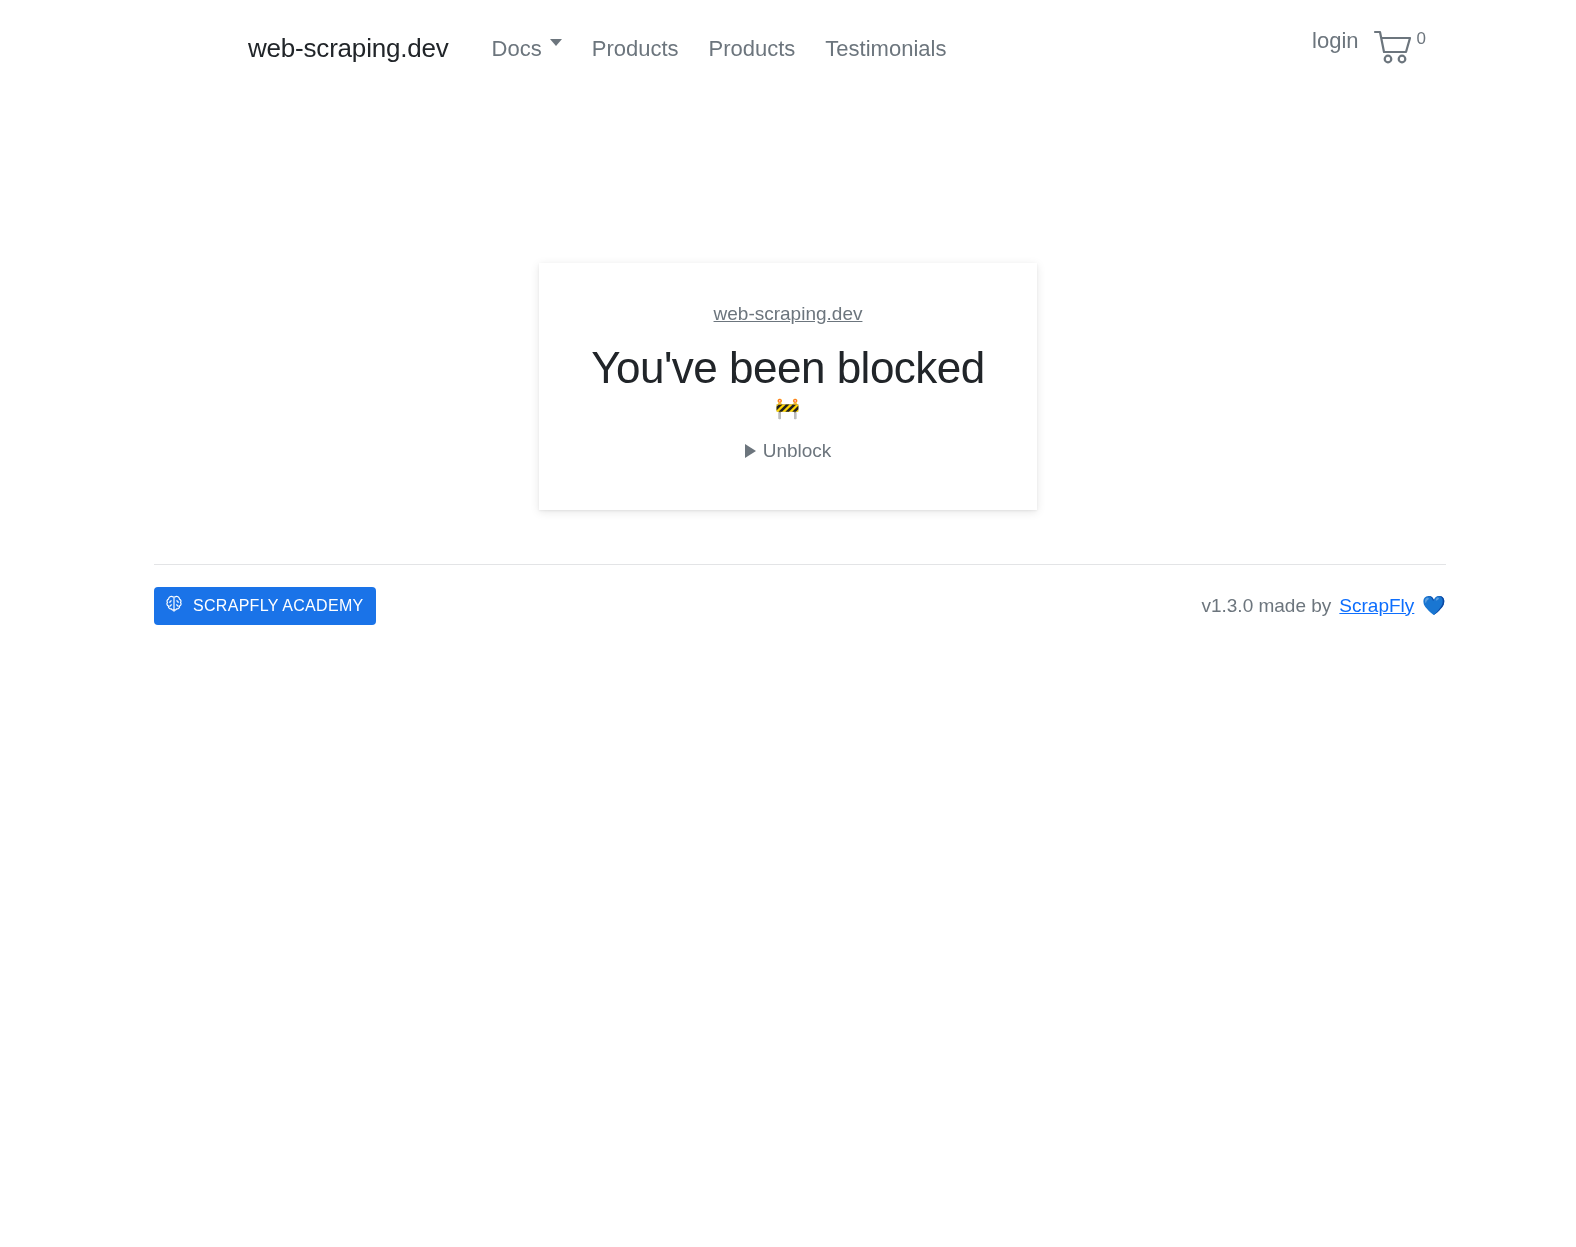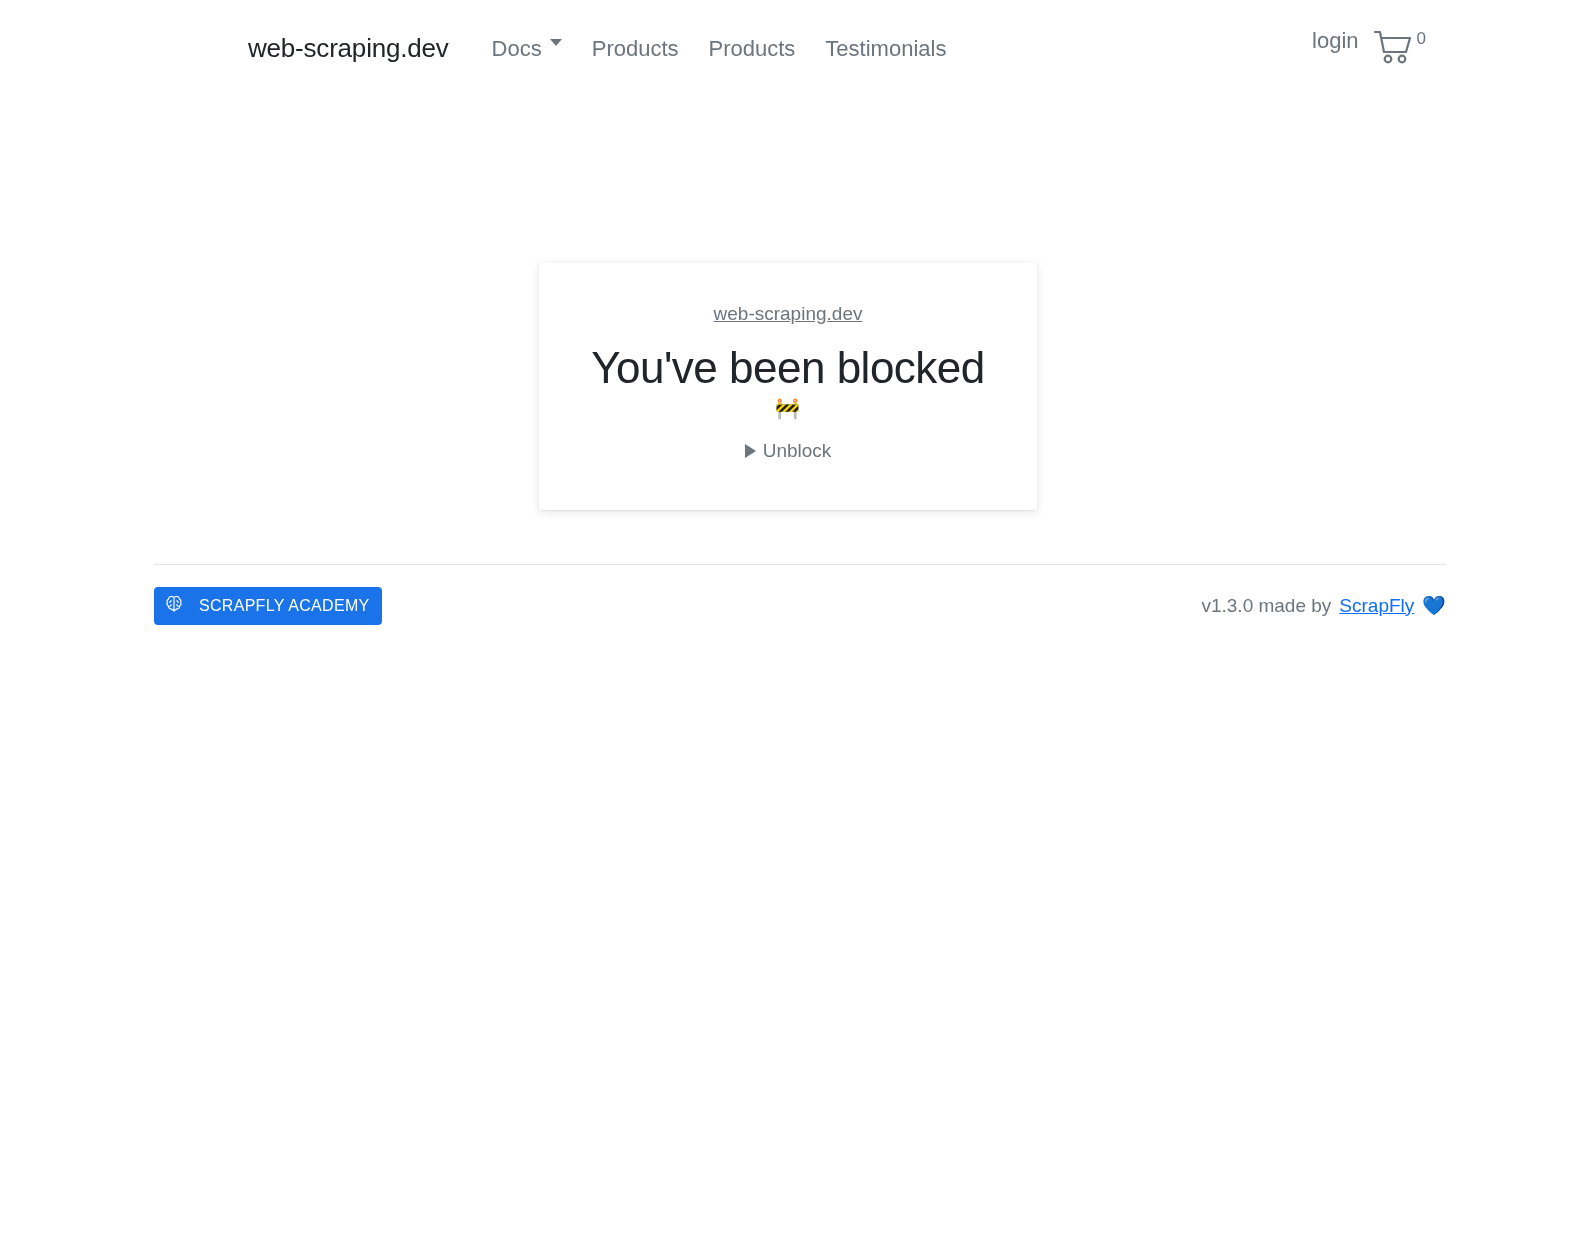--- a/index.html
+++ b/index.html
@@ -161,21 +161,21 @@
   }
   .footer-row {
     display: flex;
     align-items: center;
     justify-content: space-between;
     padding-top: 22px;
   }
   .academy-badge {
     display: inline-flex;
     align-items: center;
-    gap: 14px;
+    gap: 8px;
     background: #1a73e8;
     color: #ffffff;
     border-radius: 4px;
     padding: 7px 13px 7px 9px;
     font-size: 16px;
     letter-spacing: 0.3px;
     text-decoration: none;
     cursor: pointer;
   }
   .footer-credit {

